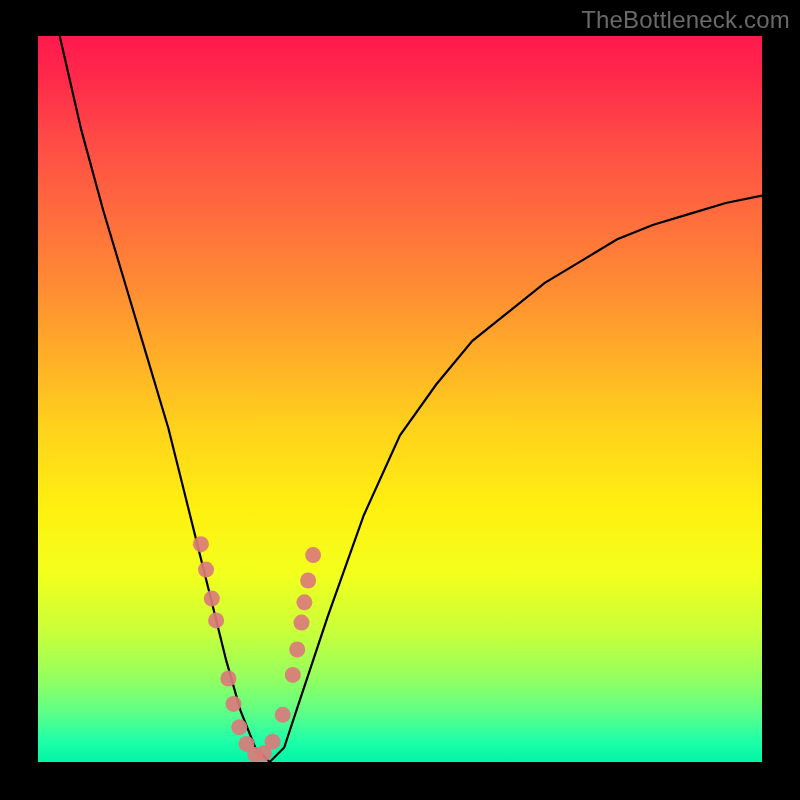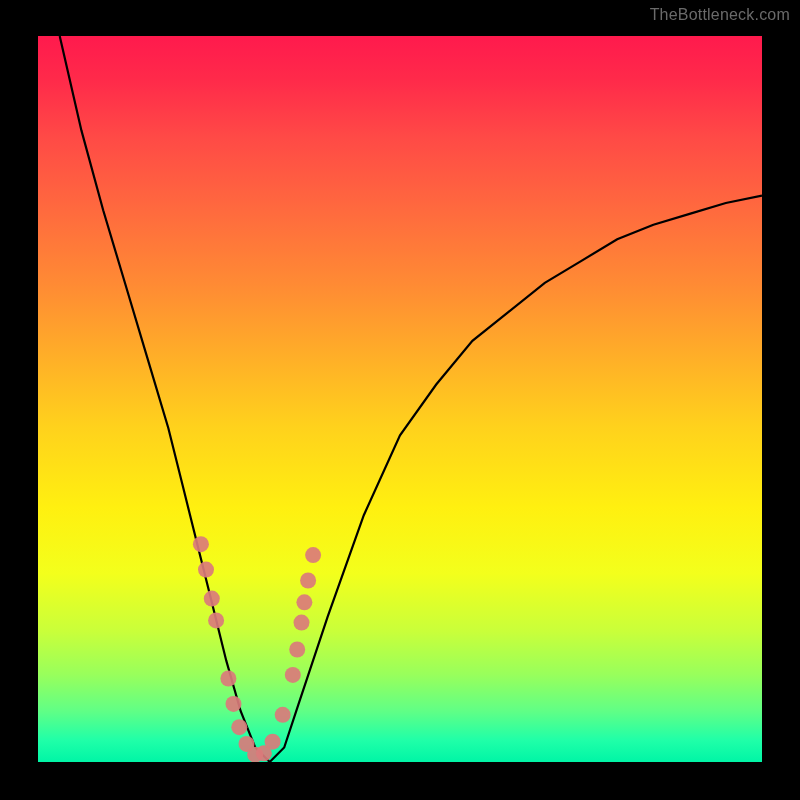--- a/index.html
+++ b/index.html
@@ -41,21 +41,21 @@
       #60ff86 93%,
       #20ffa8 97%,
       #00f5a6 100%
     );
   }
   .watermark {
     position: absolute;
     top: 6px;
     right: 10px;
     color: #6a6a6a;
-    font-size: 16px;
+    font-size: 24px;
     font-weight: 400;
     letter-spacing: 0.2px;
     user-select: none;
   }
   svg.curve {
     position: absolute;
     left: 0;
     top: 0;
     width: 724px;
     height: 726px;

